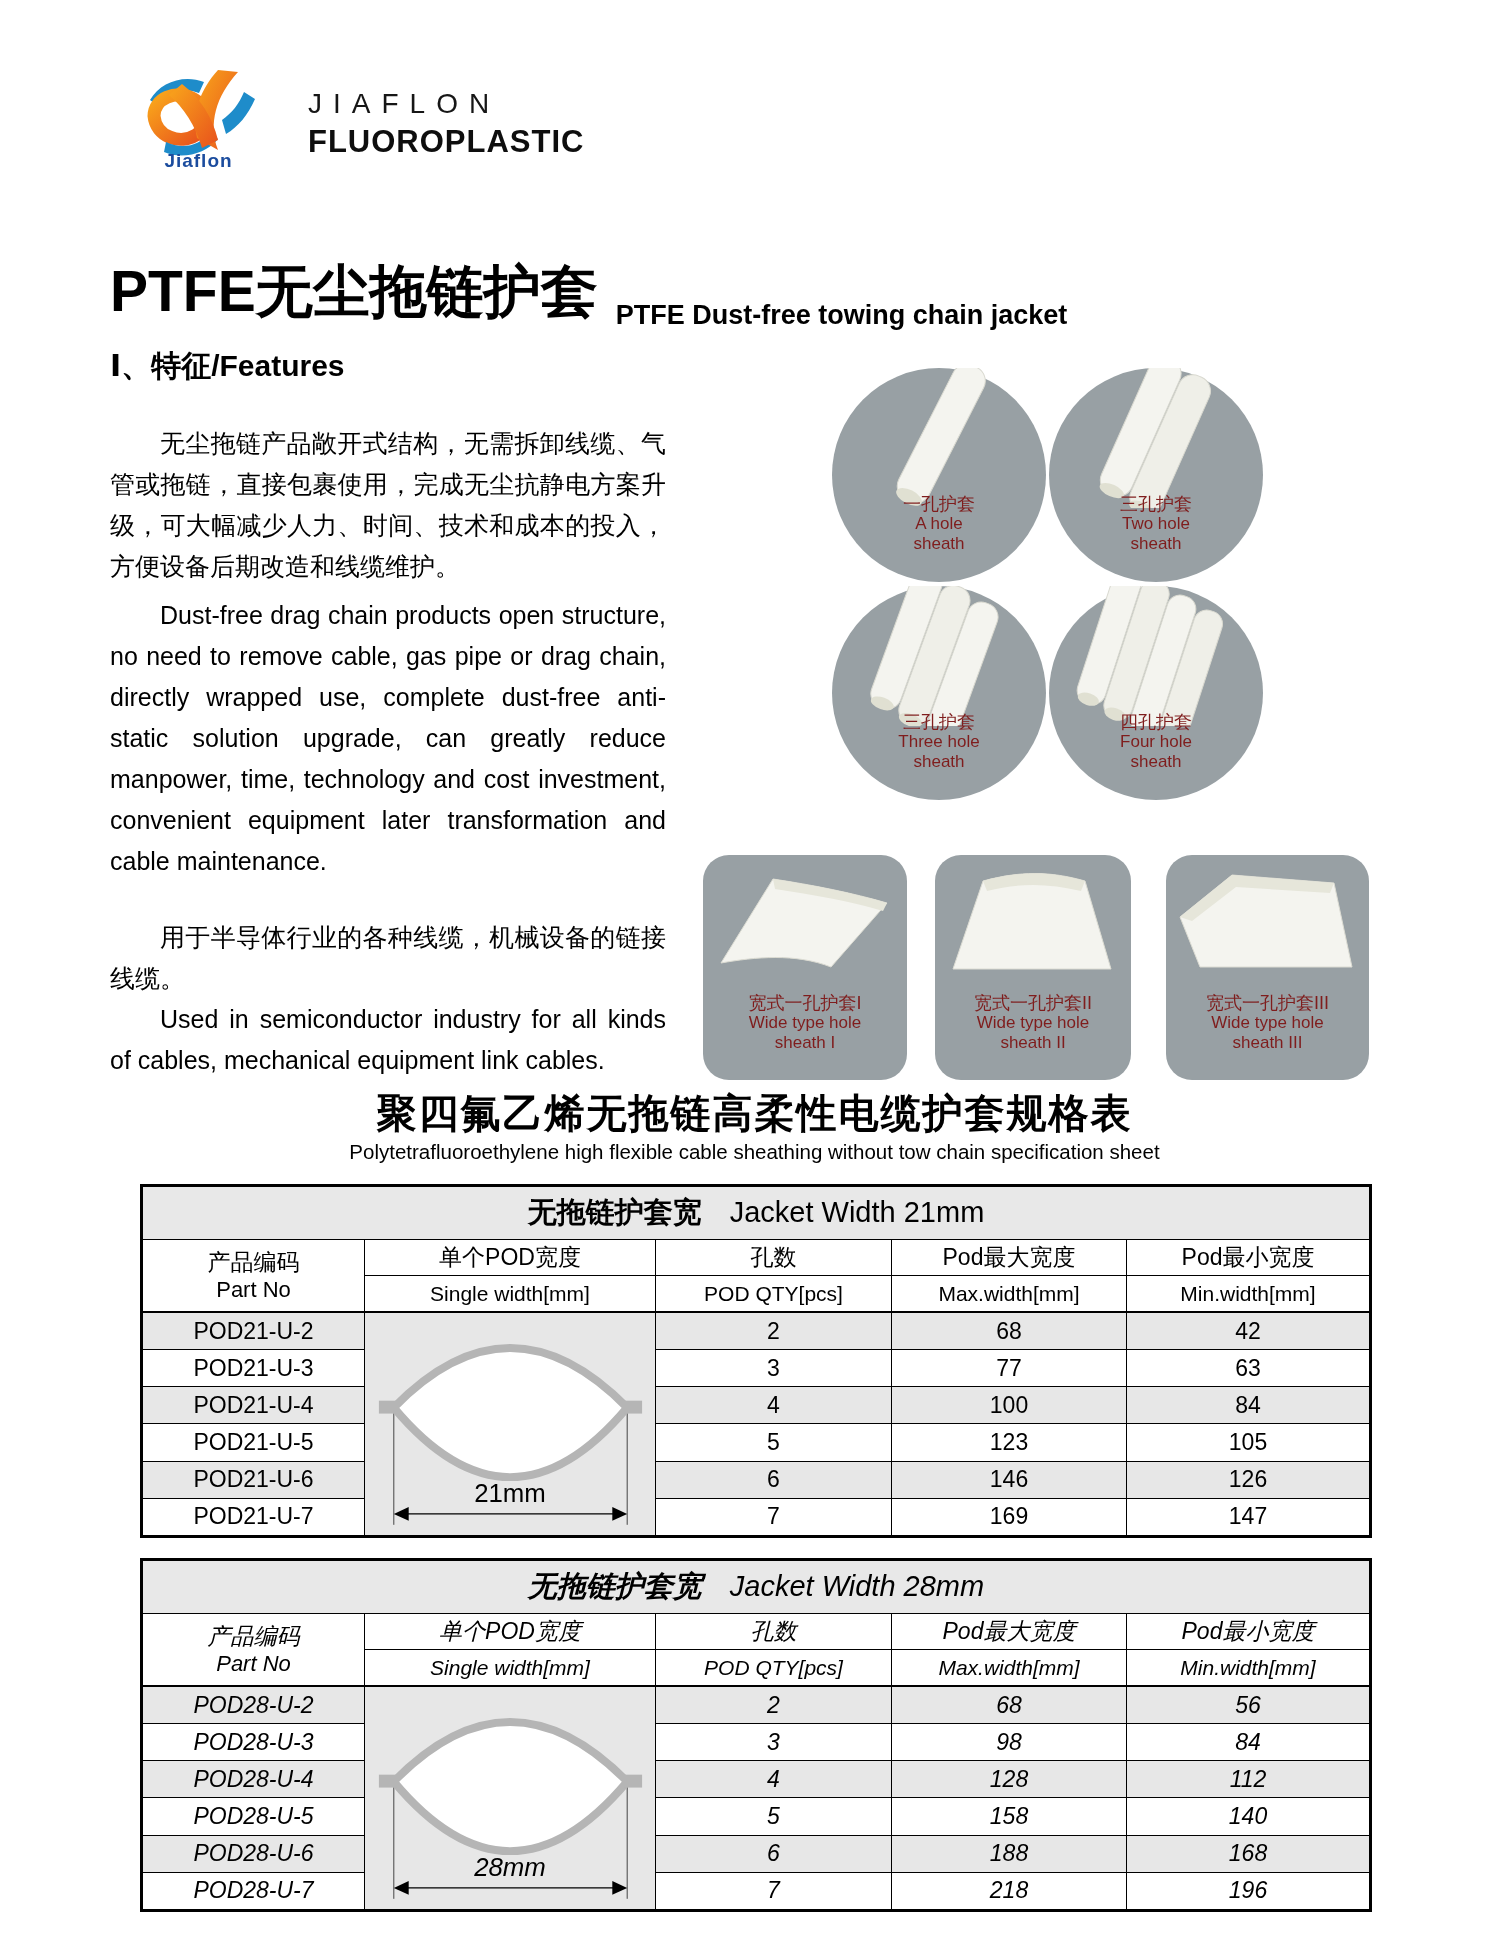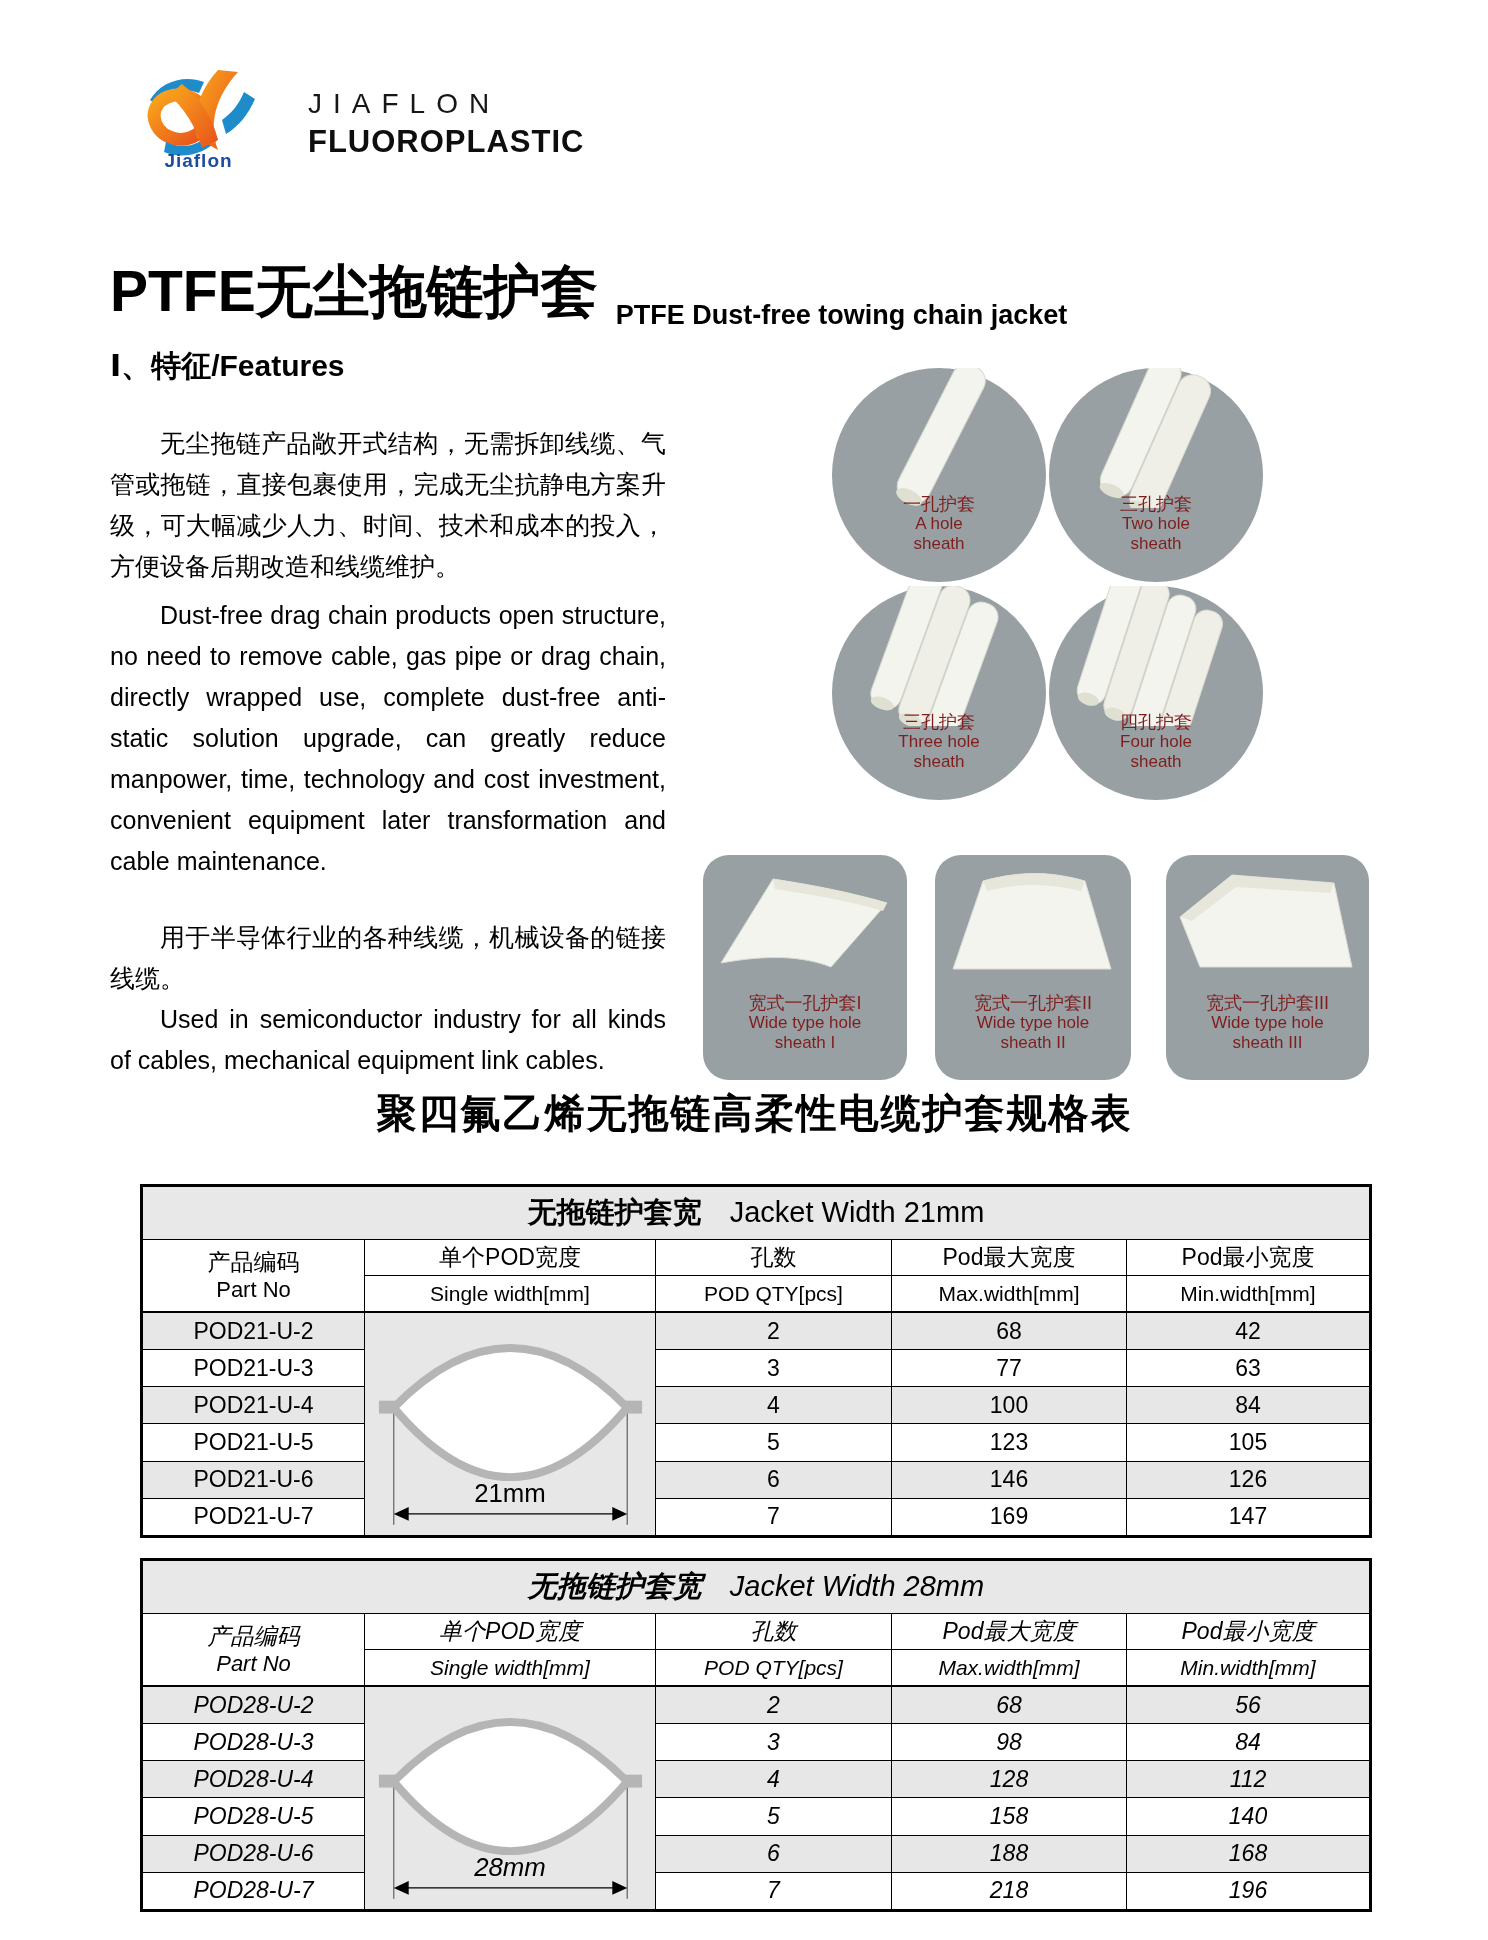--- a/index.html
+++ b/index.html
@@ -195,20 +195,21 @@
       <path d="M14,62 L66,20 L168,28 L164,38 L70,32 L26,66 Z" fill="#e6e6da"></path>
     </svg>
     <div class="photo-label square-label">
       <span class="zh">宽式一孔护套III</span>
       <span class="en">Wide type hole</span>
       <span class="en">sheath III</span>
     </div>
   </div>
 
   <div class="abs spec-title">聚四氟乙烯无拖链高柔性电缆护套规格表</div>
+  <div class="abs spec-subtitle">Polytetrafluoroethylene high flexible cable sheathing without tow chain specification sheet</div>
 
   <table class="spec-table t21">
     <colgroup>
         <col style="width:223px">
         <col style="width:291px">
         <col style="width:236px">
         <col style="width:235px">
         <col style="width:244px">
       </colgroup>
     <tbody>

